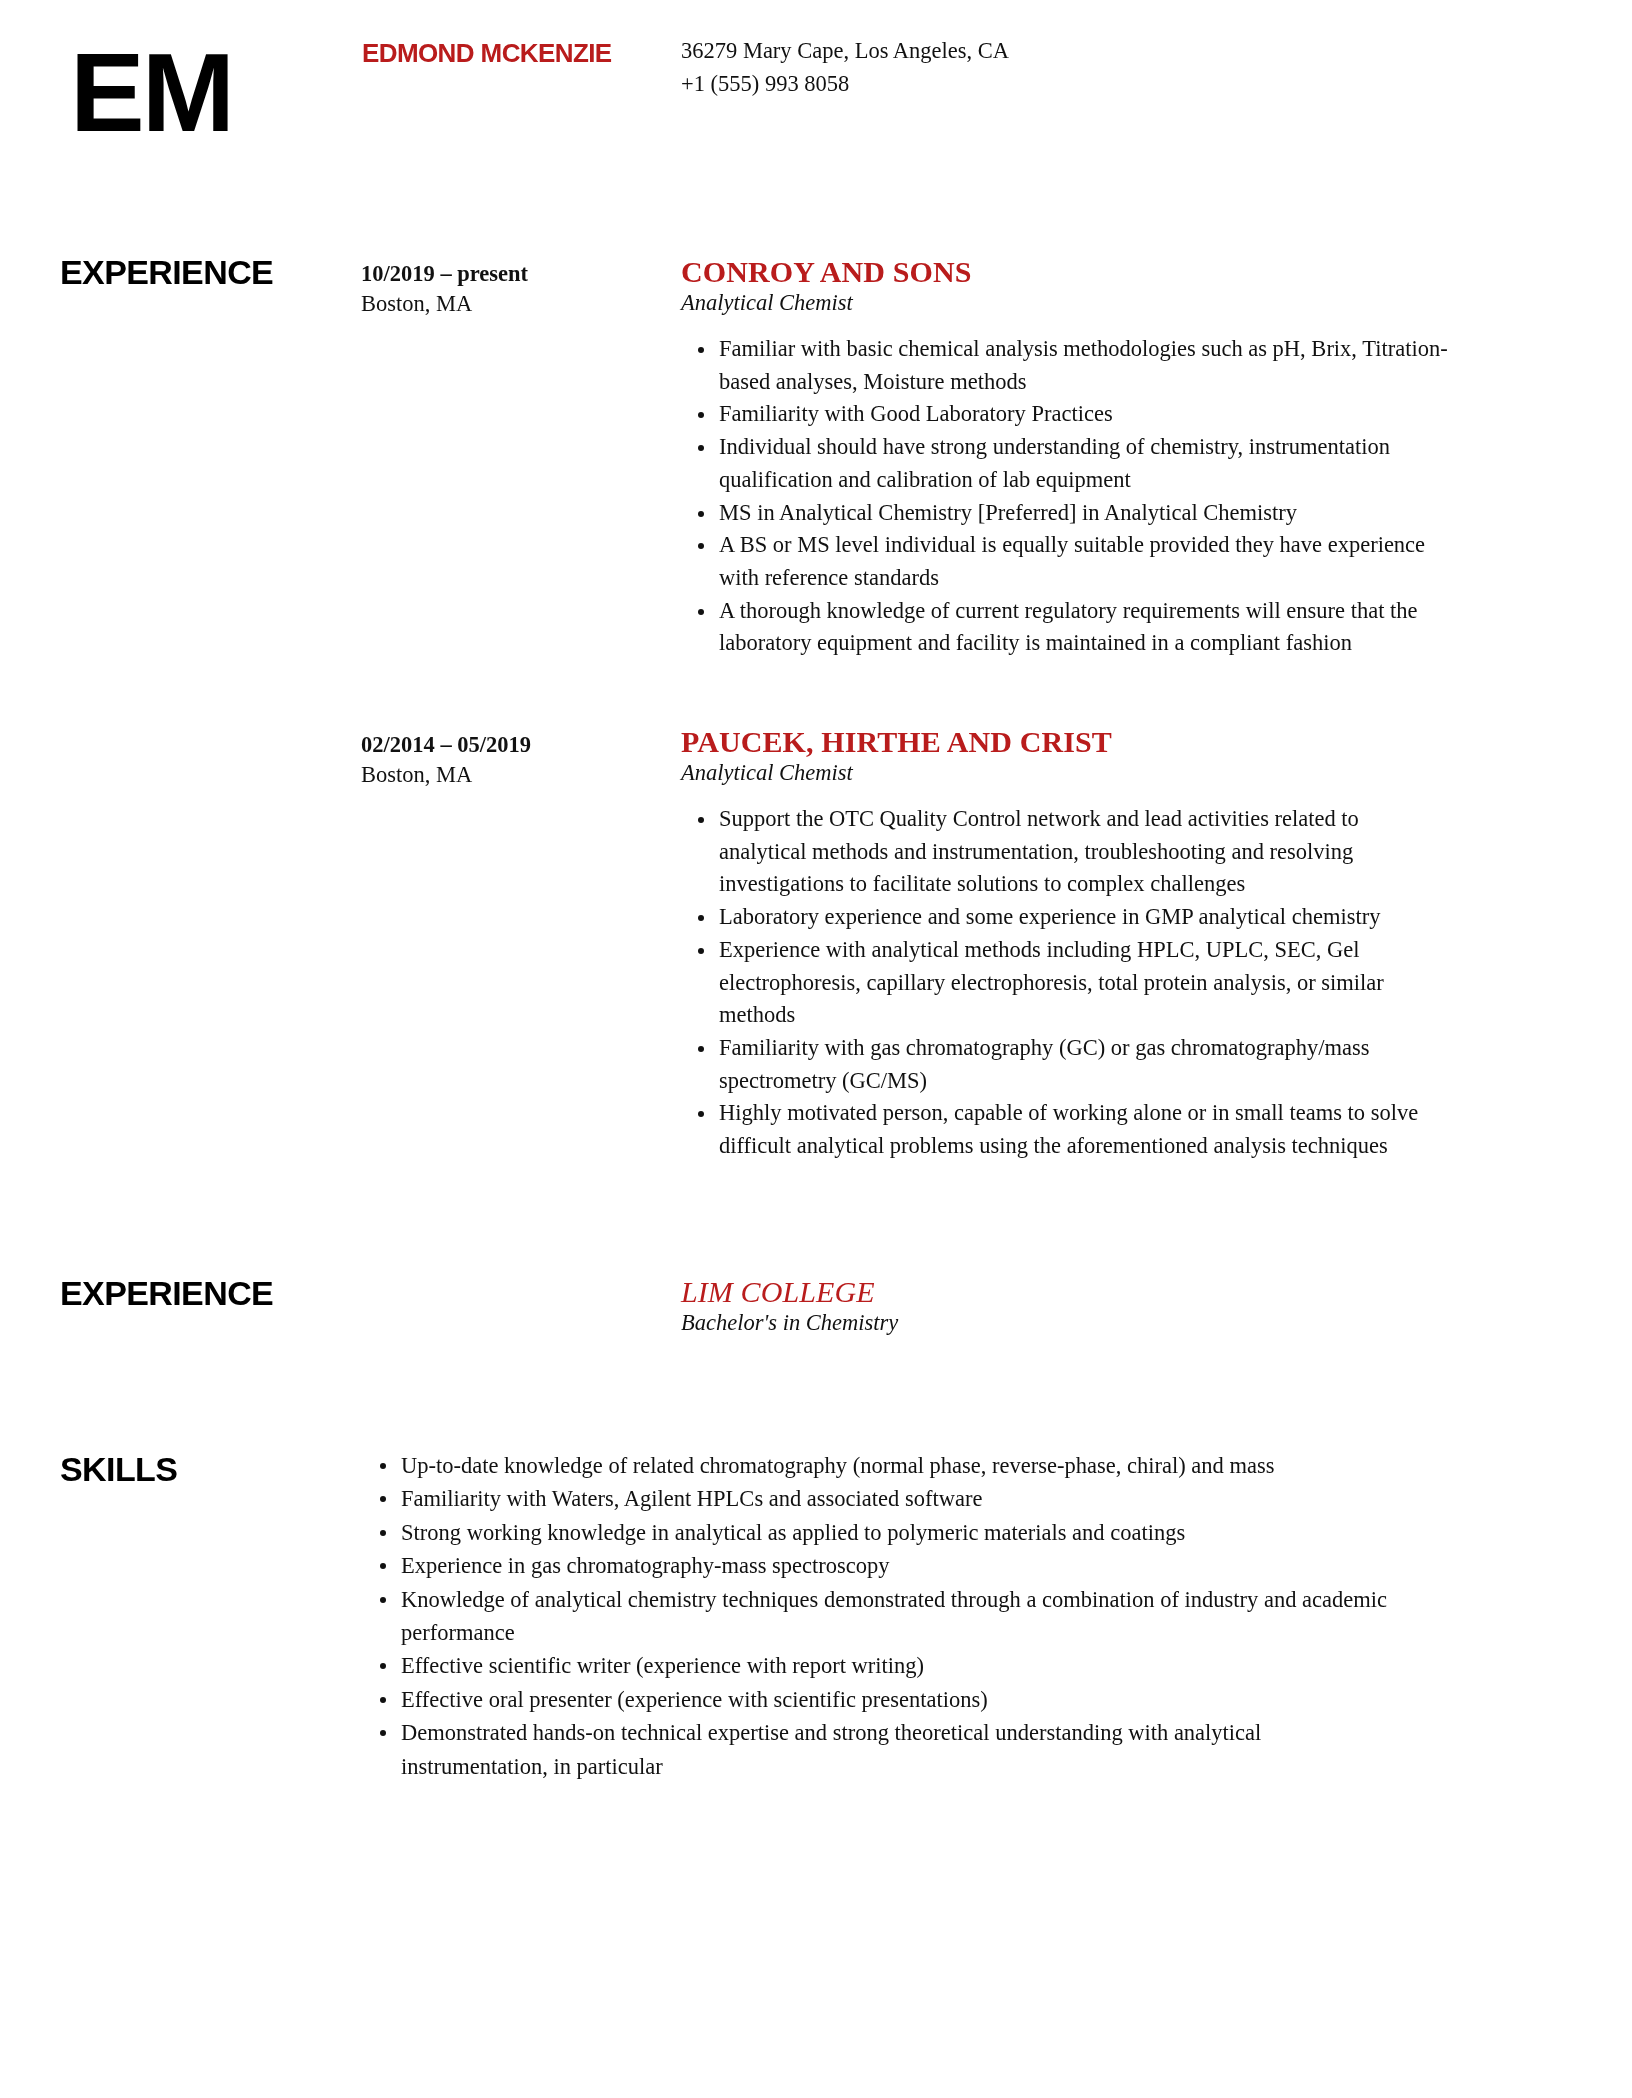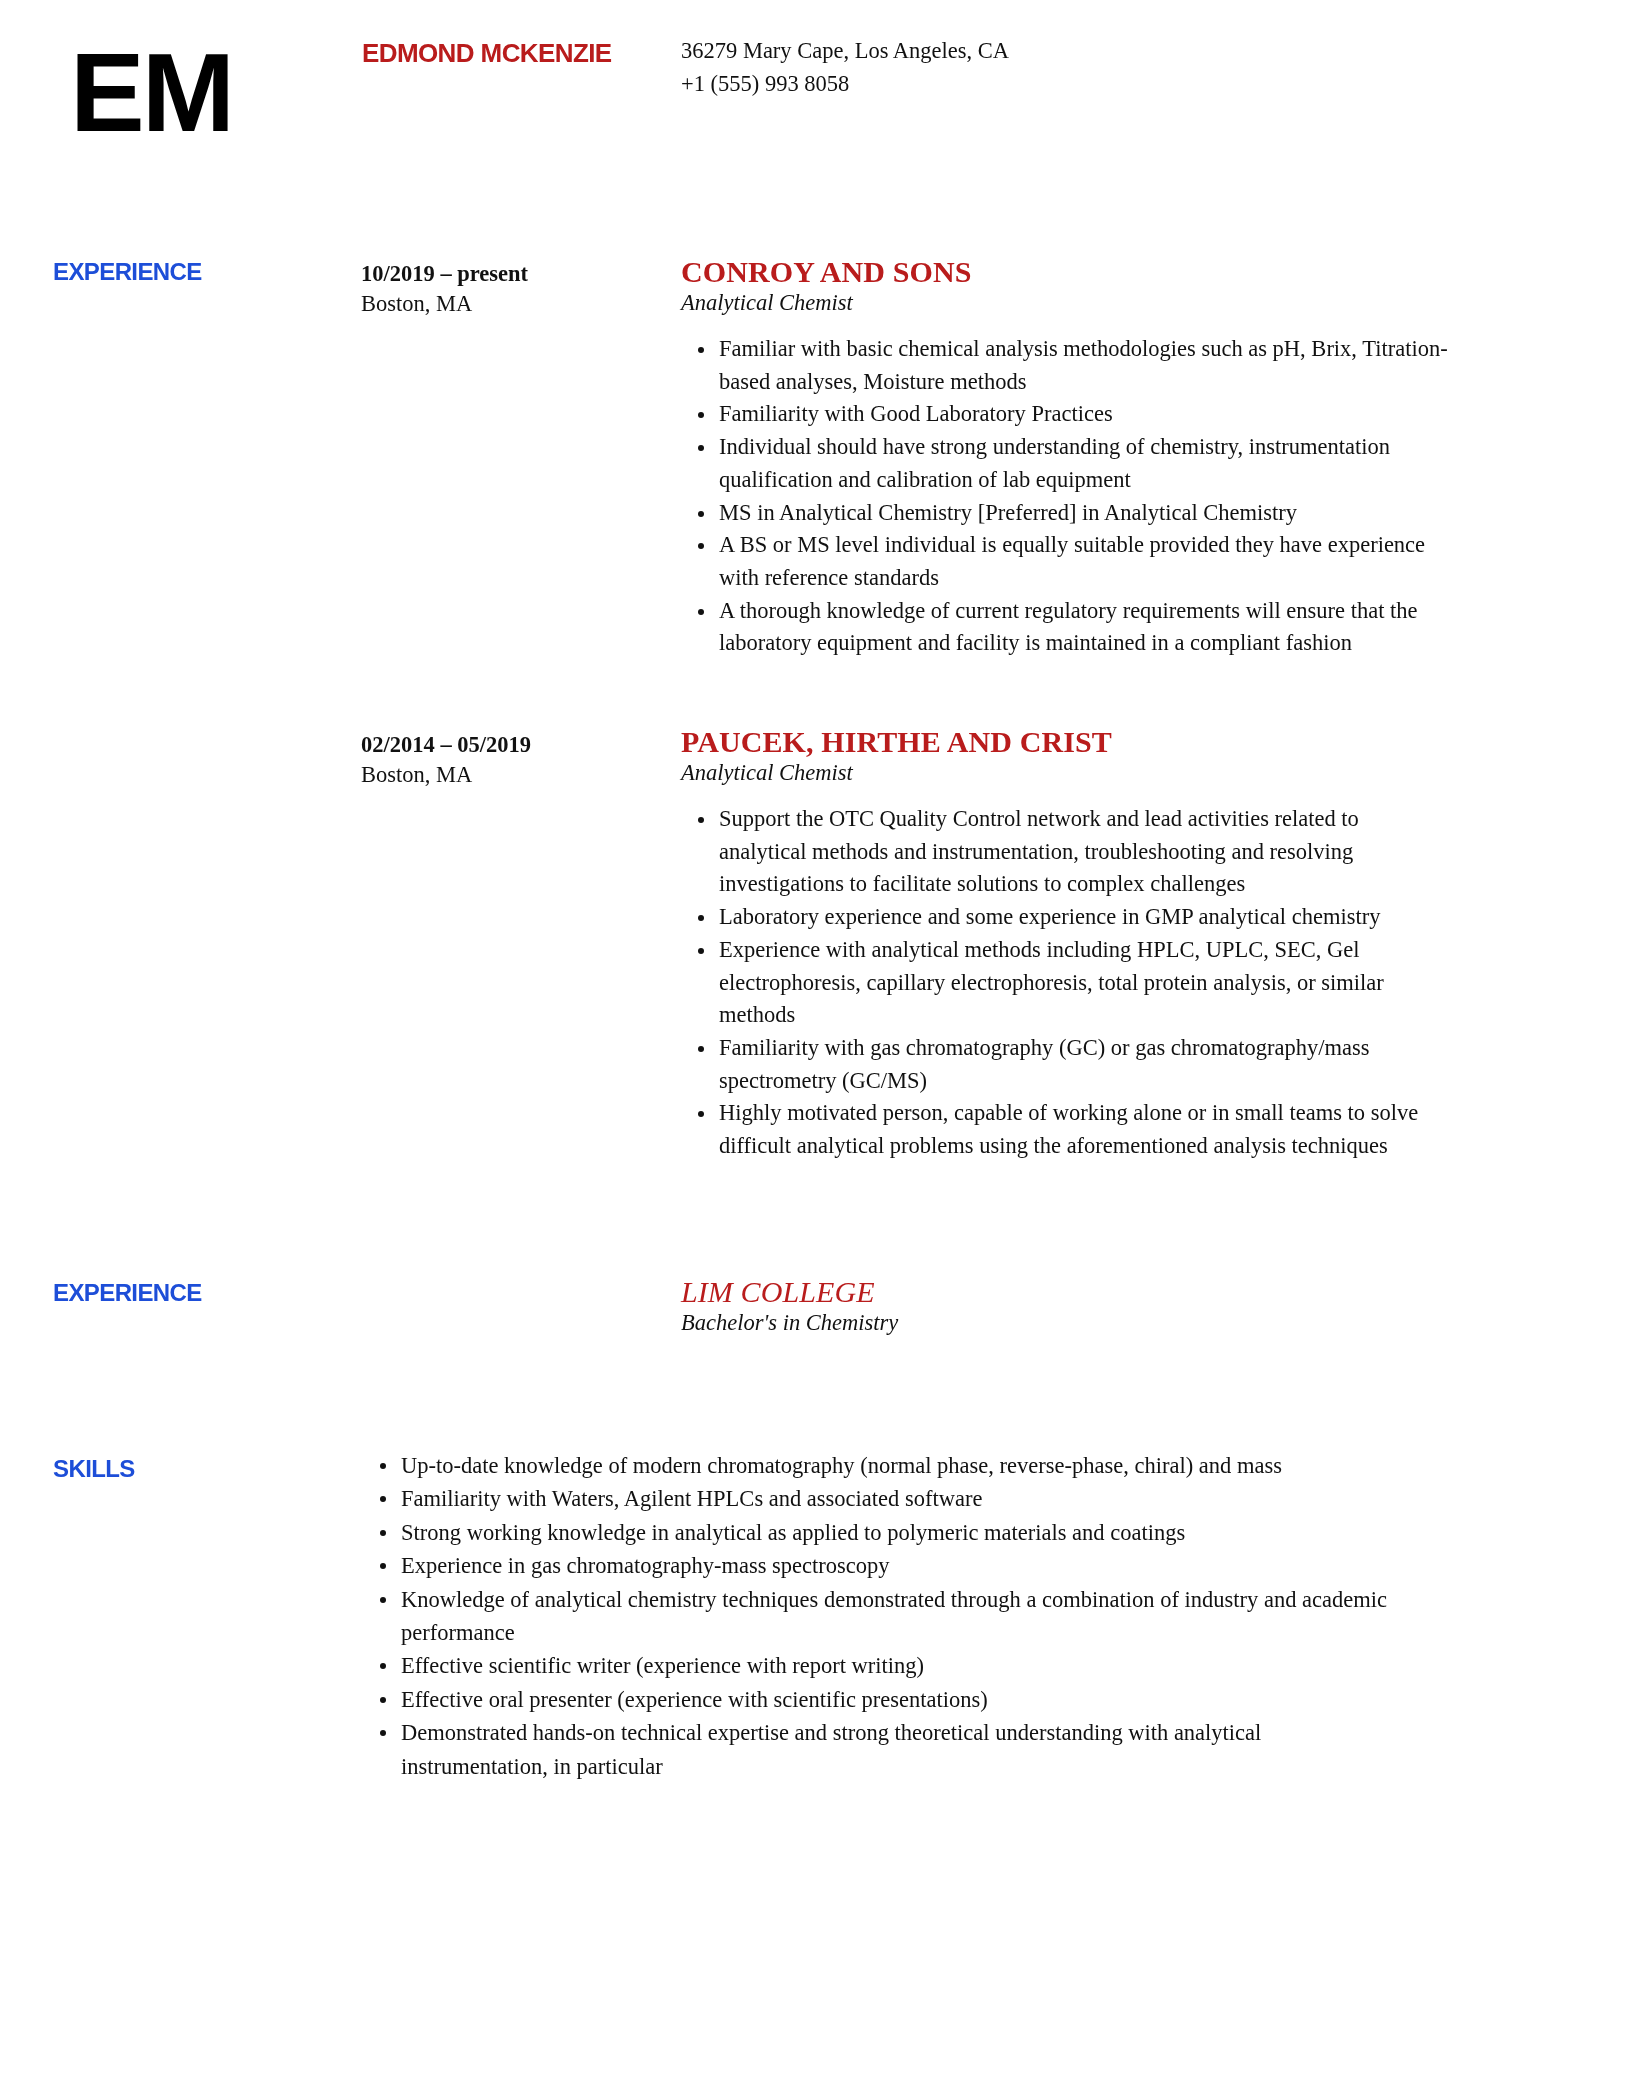--- a/index.html
+++ b/index.html
@@ -6,21 +6,21 @@
   body { width: 1632px; height: 2098px; position: relative; overflow: hidden; color: #111111; }
   .sans { font-family: "Liberation Sans", sans-serif; }
   .serif { font-family: "Liberation Serif", serif; }
   .abs { position: absolute; }
 
   .monogram { left: 70px; top: 37px; font-size: 112px; line-height: 112px; font-weight: bold; letter-spacing: -3px; color: #000; }
   .full-name { left: 362px; top: 40px; font-size: 26px; line-height: 26px; font-weight: bold; letter-spacing: -0.6px; color: #b91c1c; }
   .contact { left: 681px; top: 34px; font-size: 22.5px; line-height: 33px; color: #111; }
   .contact div { white-space: nowrap; }
 
-  .section-heading { left: 53px; font-size: 24px; line-height: 26px; font-weight: bold; letter-spacing: -0.6px; color: #1d4ed8; }
+  .section-heading { left: 60px; font-size: 34px; line-height: 26px; font-weight: bold; letter-spacing: -0.6px; color: #000000; }
 
   .meta { left: 361px; font-size: 22.5px; line-height: 30px; }
   .meta .dates { font-weight: bold; white-space: nowrap; }
   .meta .location { white-space: nowrap; }
 
   .entry { left: 681px; width: 900px; }
   .entry .company { font-size: 30px; line-height: 36px; font-weight: bold; letter-spacing: 0.1px; white-space: nowrap; color: #b91c1c; }
   .entry .role { font-size: 22.5px; line-height: 26px; font-style: italic; white-space: nowrap; }
   .bullets { list-style: none; margin: 17px 0 0 0; padding: 0; }
   .bullets li { position: relative; padding-left: 38px; font-size: 22.5px; line-height: 32.7px; }
@@ -112,21 +112,21 @@
 <div class="abs sans section-heading" style="top:1280px;">EXPERIENCE</div>
 <div class="abs serif entry" style="top:1274px;">
   <div class="company" style="font-weight:normal;font-style:italic;">LIM COLLEGE</div>
   <div class="role">Bachelor's in Chemistry</div>
 </div>
 
 <div class="abs sans section-heading" style="top:1456px;">SKILLS</div>
 <div class="abs serif skills">
   <ul class="bullets">
     <li>
-      <span>Up-to-date knowledge of modern chromatography (normal phase, reverse-phase, chiral) and mass</span>
+      <span>Up-to-date knowledge of related chromatography (normal phase, reverse-phase, chiral) and mass</span>
     </li>
     <li>
       <span>Familiarity with Waters, Agilent HPLCs and associated software</span>
     </li>
     <li>
       <span>Strong working knowledge in analytical as applied to polymeric materials and coatings</span>
     </li>
     <li>
       <span>Experience in gas chromatography-mass spectroscopy</span>
     </li>

